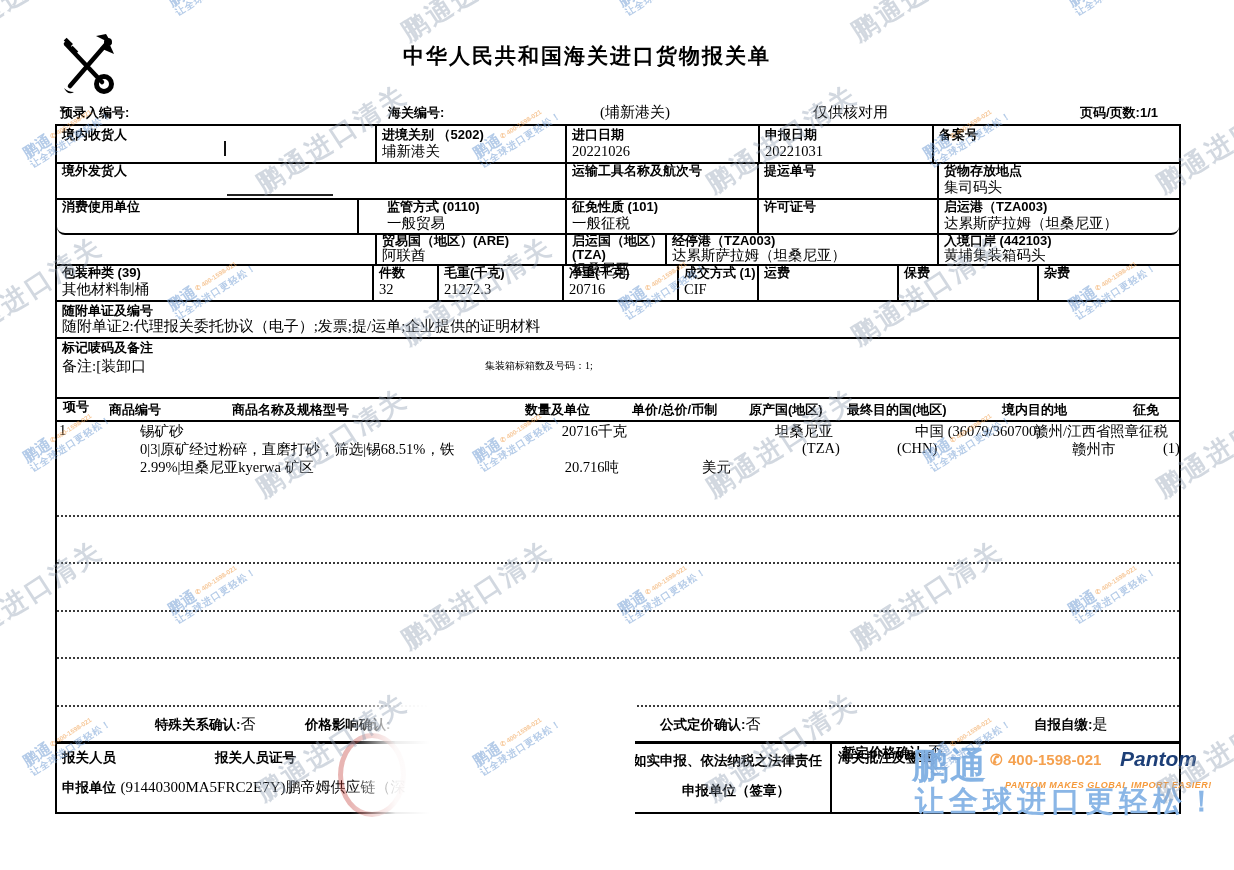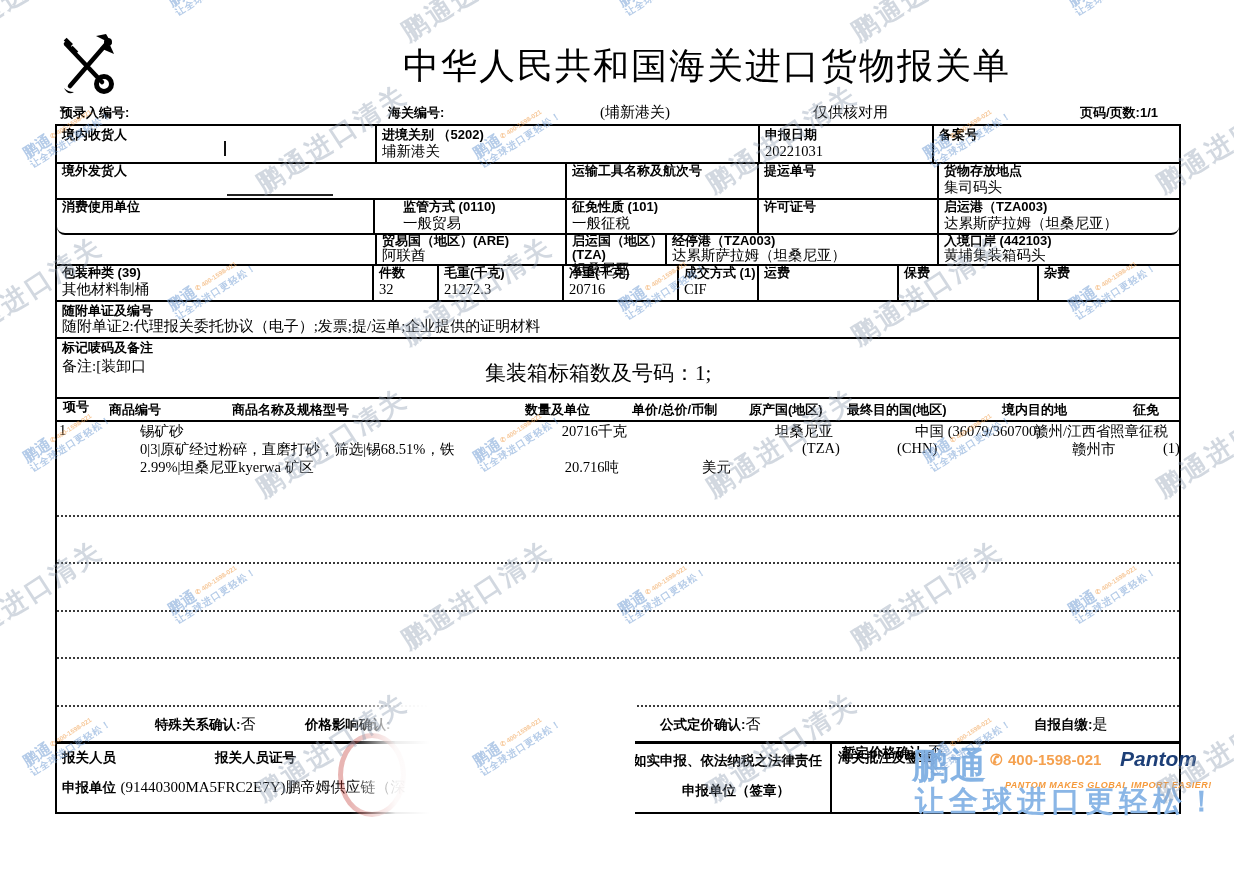--- a/index.html
+++ b/index.html
@@ -25,21 +25,21 @@
   #stamp{position:absolute;left:338px;top:733px;width:58px;height:74px;border:5px solid rgba(195,60,55,.38);
          border-radius:50%;z-index:1;}
   #wm-layer{position:absolute;inset:0;z-index:3;pointer-events:none;}
   .wmA{position:absolute;font-size:26px;font-weight:bold;letter-spacing:3px;
        color:rgba(148,162,182,.42);transform:rotate(-33deg);white-space:nowrap;}
   .wmB{position:absolute;transform:rotate(-33deg);color:rgba(118,160,214,.55);
        font-weight:bold;white-space:nowrap;text-align:left;line-height:11px;}
   .wmB .b1{font-size:15px;}
   .wmB .b2{font-size:6.5px;color:rgba(240,160,80,.6);vertical-align:3px;}
   .wmB .b3{display:block;font-size:9.5px;margin-top:2px;letter-spacing:1px;}
-  .title{font-size:36px;font-weight:normal;letter-spacing:2px;}
+  .title{font-size:21px;font-weight:bold;letter-spacing:2px;}
   .brand-cn{font-size:36px;font-weight:bold;color:#85b3e4;letter-spacing:2px;}
   .brand-phone{font-size:15px;font-weight:bold;color:#f5a14f;}
   .brand-word{font-size:21px;font-weight:bold;font-style:italic;color:#1d3f77;}
   .brand-en{font-size:9px;font-weight:bold;font-style:italic;color:#f59a3c;letter-spacing:.5px;margin-top:8px;}
   .brand-cn2{font-size:29px;font-weight:bold;color:#8ab6e6;letter-spacing:5px;}
 </style>
 </head>
 <body>
 
 <div id="page">
@@ -72,20 +72,24 @@
     <div class="r" style="top:0;height:36px;">
       <div class="c c0" style="left:0;width:318px;">
         <span class="lbl">境内收货人</span>
         <span class="val"></span>
         <span class="t" style="left:167px;top:15px;width:1.5px;height:15px;background:#111;"></span>
       </div>
       <div class="c" style="left:318px;width:190px;">
         <span class="lbl">进境关别 （5202)</span>
         <span class="val">埔新港关</span>
       </div>
+      <div class="c" style="left:508px;width:193px;">
+        <span class="lbl">进口日期</span>
+        <span class="val">20221026</span>
+      </div>
       <div class="c" style="left:701px;width:174px;">
         <span class="lbl">申报日期</span>
         <span class="val">20221031</span>
       </div>
       <div class="c" style="left:875px;width:247px;">
         <span class="lbl">备案号</span>
         <span class="val"></span>
       </div>
     </div>
 
@@ -103,21 +107,21 @@
       <div class="c" style="left:880px;width:242px;">
         <span class="lbl">货物存放地点</span>
         <span class="val">集司码头</span>
       </div>
     </div>
 
     <div class="r" style="top:72px;height:35px;border-radius:8px;">
       <div class="c c0" style="left:0;width:318px;">
         <span class="lbl">消费使用单位</span>
       </div>
-      <div class="c" style="left:316px;width:190px;padding-left:28px;">
+      <div class="c" style="left:300px;width:190px;padding-left:28px;">
         <span class="lbl">监管方式 (0110)</span>
         <span class="val">一般贸易</span>
       </div>
       <div class="c" style="left:508px;width:192px;">
         <span class="lbl">征免性质 (101)</span>
         <span class="val">一般征税</span>
       </div>
       <div class="c" style="left:700px;width:180px;">
         <span class="lbl">许可证号</span>
       </div>
@@ -179,21 +183,21 @@
     </div>
 
     <div class="r" style="top:174px;height:37px;">
       <div class="t lbl" style="left:5px;top:2px;">随附单证及编号</div>
       <div class="t val" style="left:5px;top:17px;font-size:15px;">随附单证2:代理报关委托协议（电子）;发票;提/运单;企业提供的证明材料</div>
     </div>
 
     <div class="r" style="top:211px;height:60px;">
       <div class="t lbl" style="left:5px;top:2px;">标记唛码及备注</div>
       <div class="t val" style="left:5px;top:20px;font-size:15px;">备注:[装卸口</div>
-      <div class="t val" style="left:428px;top:22px;font-size:21px;">集装箱标箱数及号码：1;</div>
+      <div class="t val" style="left:428px;top:22px;font-size:10px;">集装箱标箱数及号码：1;</div>
     </div>
 
     <div class="r" style="top:271px;height:23px;">
       <span class="t gh" style="left:6px;top:1px;">项号</span>
       <span class="t gh" style="left:52px;top:4px;">商品编号</span>
       <span class="t gh" style="left:175px;top:4px;">商品名称及规格型号</span>
       <span class="t gh" style="left:468px;top:4px;">数量及单位</span>
       <span class="t gh" style="left:575px;top:4px;">单价/总价/币制</span>
       <span class="t gh" style="left:692px;top:4px;">原产国(地区)</span>
       <span class="t gh" style="left:790px;top:4px;">最终目的国(地区)</span>

